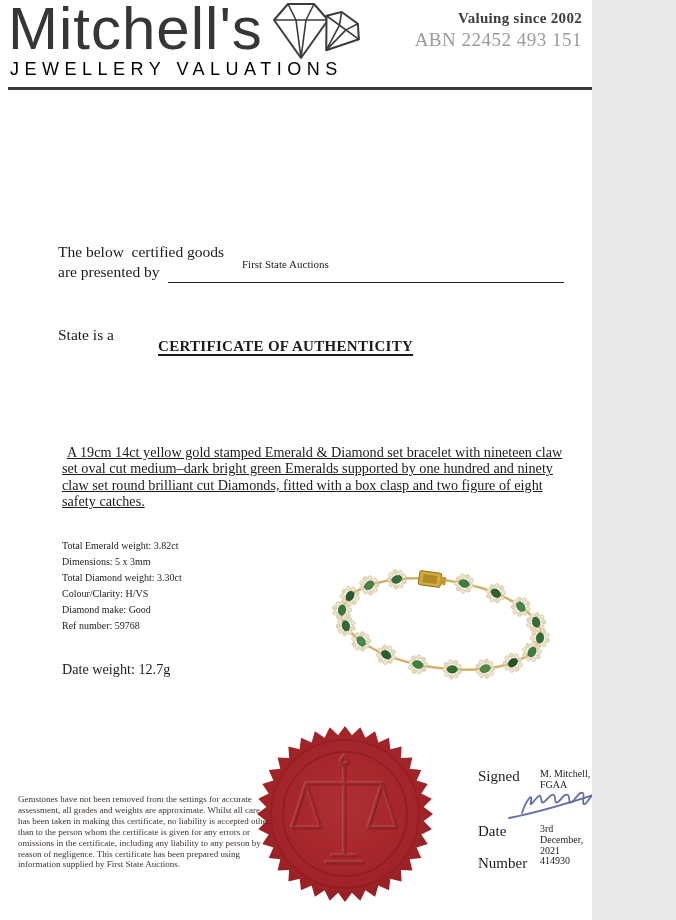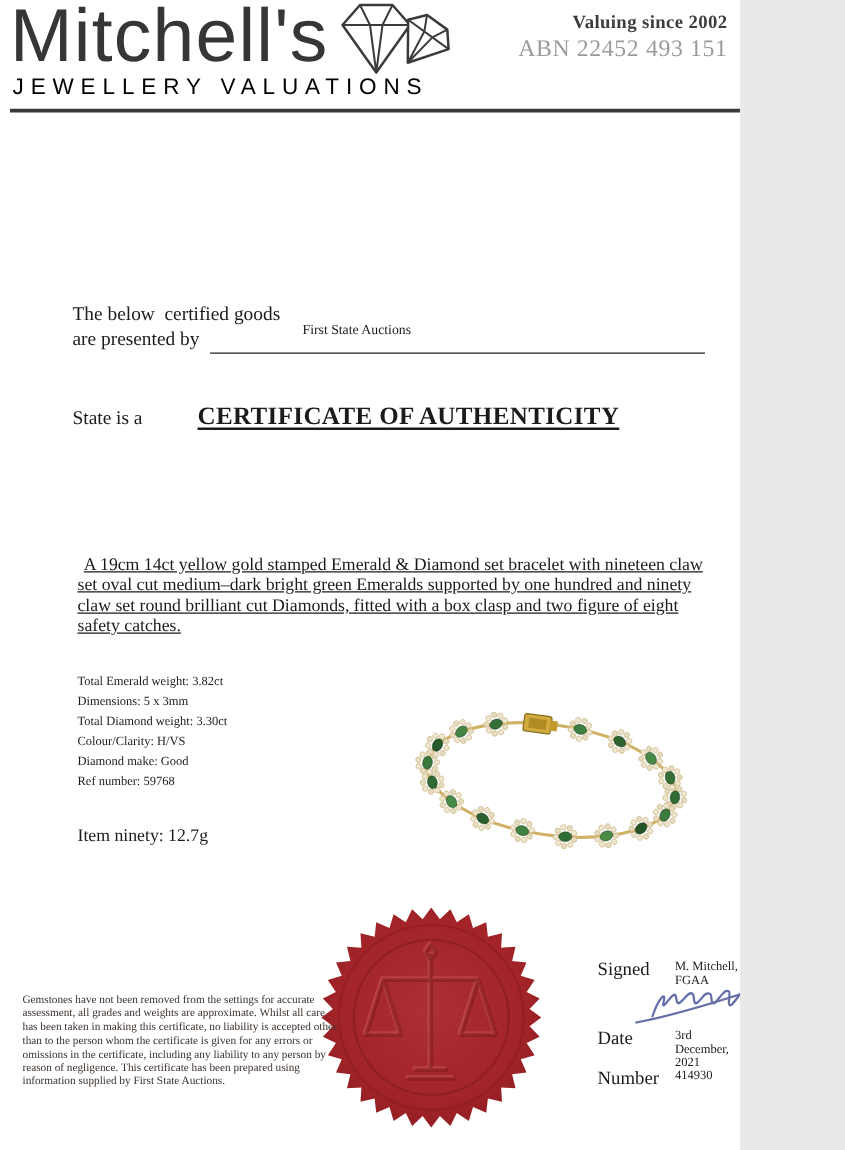--- a/index.html
+++ b/index.html
@@ -16,21 +16,21 @@
   .tagline{font-size:15px;font-weight:bold;color:#3d3d3d;letter-spacing:.3px;}
   .abn{font-size:19px;color:#9b9b9b;letter-spacing:.5px;margin-top:2px;}
   .rule{position:absolute;left:8px;top:87px;width:659px;height:2.5px;background:#3a3a3a;}
   
   .pres1{position:absolute;left:58px;top:243px;font-size:15.5px;white-space:pre-wrap;}
   .pres2{position:absolute;left:58px;top:263px;font-size:15.5px;}
   .pres-line{position:absolute;left:168px;top:258px;width:396px;height:25px;
          border-bottom:1.6px solid #222;font-size:11px;padding-left:74px;box-sizing:border-box;}
   
   .lead-in{position:absolute;left:58px;top:326px;font-size:15.5px;}
-  .cert-title{position:absolute;left:158px;top:322px;font-size:20px;font-weight:bold;
+  .cert-title{position:absolute;left:158px;top:338px;font-size:15px;font-weight:bold;
          letter-spacing:.3px;text-decoration:underline;text-underline-offset:3px;
          text-decoration-thickness:1.5px;}
   
   .descr{position:absolute;left:62px;top:444px;width:502px;font-size:14.2px;
          line-height:16.4px;text-indent:5px;text-decoration:underline;}
   .details{position:absolute;left:62px;top:538px;font-size:10px;line-height:16.1px;}
   .item-weight{position:absolute;left:62px;top:661px;font-size:14.2px;}
   
   .bracelet{position:absolute;left:320px;top:548px;width:250px;height:150px;}
   .seal{position:absolute;left:241px;top:710px;width:208px;height:208px;}
@@ -77,21 +77,21 @@
   <div class="descr">A 19cm 14ct yellow gold stamped Emerald &amp; Diamond set bracelet with nineteen claw set oval cut medium–dark bright green Emeralds supported by one hundred and ninety claw set round brilliant cut Diamonds, fitted with a box clasp and two figure of eight safety catches.</div>
 
   <div class="details">
     <div>Total Emerald weight: 3.82ct</div>
     <div>Dimensions: 5 x 3mm</div>
     <div>Total Diamond weight: 3.30ct</div>
     <div>Colour/Clarity: H/VS</div>
     <div>Diamond make: Good</div>
     <div>Ref number: 59768</div>
   </div>
-  <div class="item-weight">Item ninety: 12.7g</div>
+  <div class="item-weight">Date weight: 12.7g</div>
 
   <svg class="bracelet" viewBox="320 548 250 150">
     <ellipse cx="441" cy="624" rx="100" ry="44" transform="rotate(8 441 624)" fill="none" stroke="#c8a44c" stroke-width="2.5" opacity="0.85"></ellipse>
     <g id="bracelet-clusters">
         <g transform="translate(540.0,637.9) rotate(98)">
           <circle cx="7.6" cy="0.0" r="2.15" fill="#efe7d2" stroke="#c9b27a" stroke-width="0.5"></circle>
           <circle cx="5.8" cy="4.9" r="2.15" fill="#e6dcc2" stroke="#c9b27a" stroke-width="0.5"></circle>
           <circle cx="1.3" cy="7.5" r="2.15" fill="#efe7d2" stroke="#c9b27a" stroke-width="0.5"></circle>
           <circle cx="-3.8" cy="6.6" r="2.15" fill="#e6dcc2" stroke="#c9b27a" stroke-width="0.5"></circle>
           <circle cx="-7.1" cy="2.6" r="2.15" fill="#efe7d2" stroke="#c9b27a" stroke-width="0.5"></circle>

